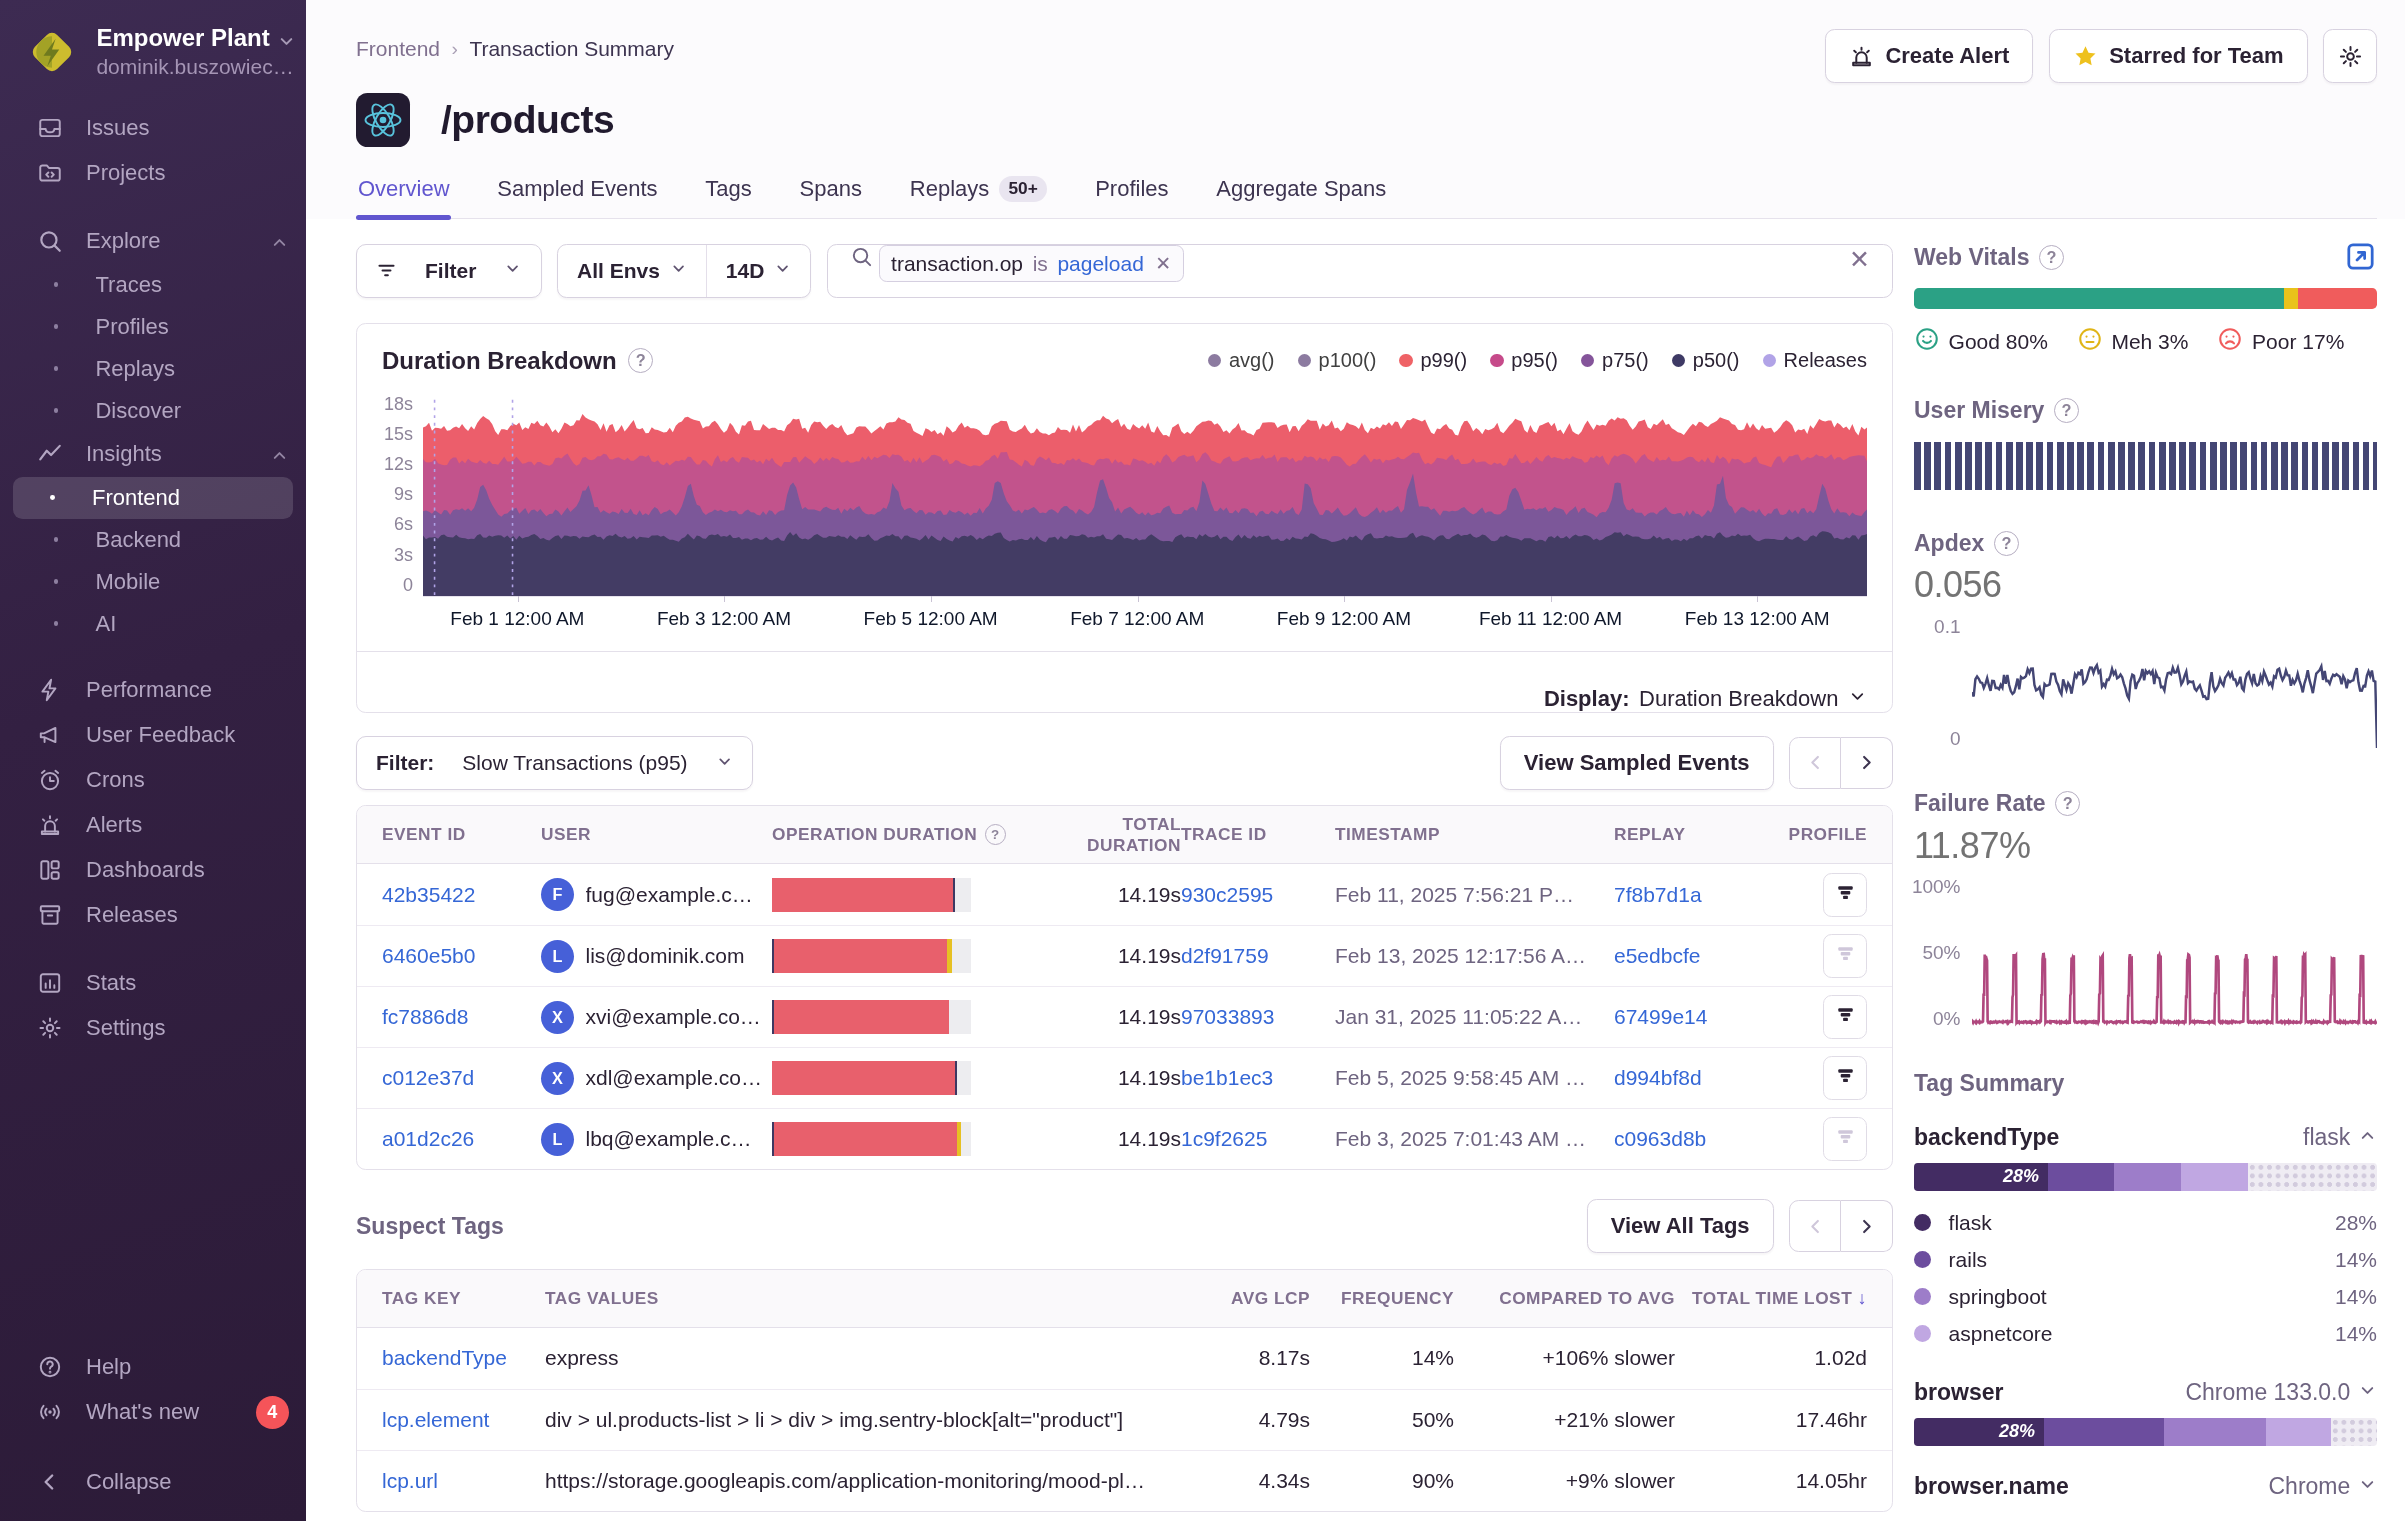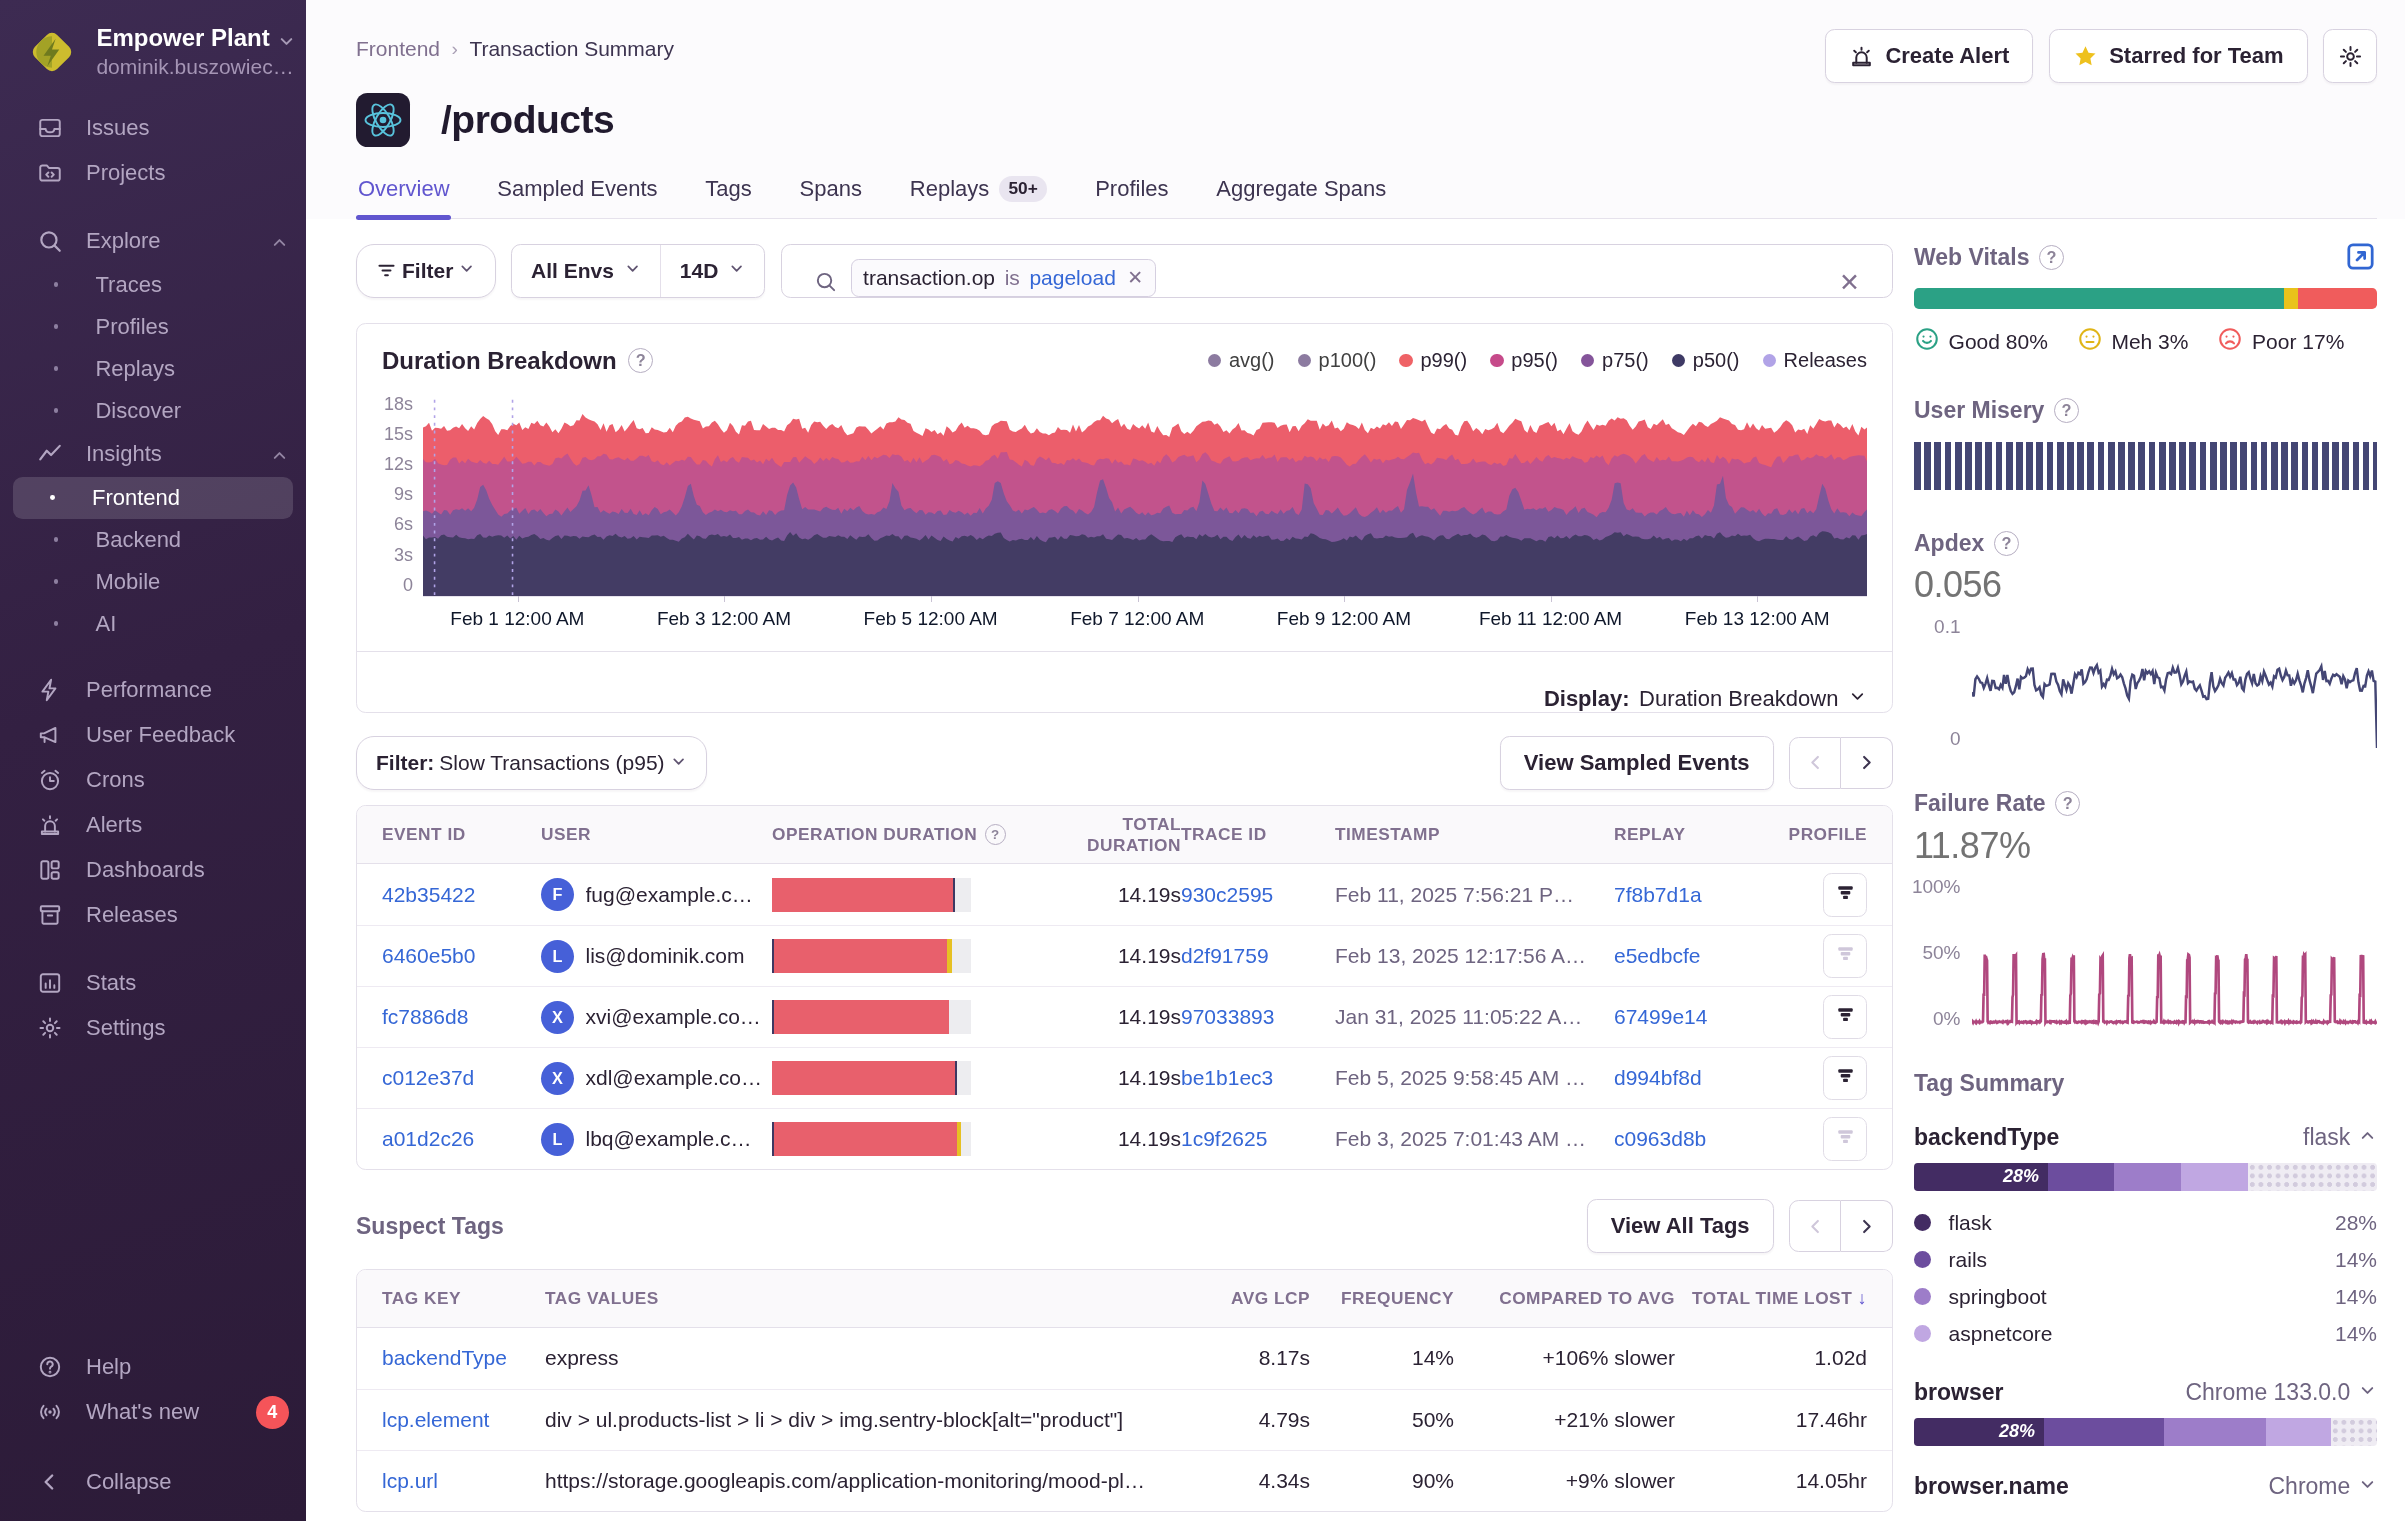--- a/index.html
+++ b/index.html
@@ -53,31 +53,31 @@
   .tab.active { color:#6156cf; }
   .tab.active::after { content:""; position:absolute; left:0; right:0; bottom:-1.9px; height:4.8px; background:#6156cf; border-radius:2.9px; }
   .tab-badge { background:#e9e5f0; border-radius:960px; font-size:17.3px; font-weight:700; padding:2.9px 9.6px; color:#2b2233; }
 
   .content { flex:1; display:flex; gap:21px; padding:25px 29px 0 50px; background:#fff; min-height:0; }
   .left-col { width:1537px; flex-shrink:0; }
   .right-col { flex:1; min-width:0; }
 
   
   .filter-bar { display:flex; gap:15.4px; }
-  .chip { display:inline-flex; align-items:center; gap:5px; height:54px; padding:4px 19px;
-    border:1px solid #d8d2e0; border-radius:18px; background:#fff; font-size:21px; font-weight:700; cursor:pointer;
+  .chip { display:inline-flex; align-items:center; gap:28px; height:54px; padding:4px 19px;
+    border:1px solid #d8d2e0; border-radius:10px; background:#fff; font-size:21px; font-weight:700; cursor:pointer;
     box-shadow:0 1.9px 1.9px rgba(43,34,51,.04); white-space:nowrap; }
   .chip .icon, .chip .icon svg { width:21px; height:21px; }
   .chip .chev svg { width:17.3px; height:17.3px; }
   .seg { display:inline-flex; height:54px; border:1px solid #d8d2e0; border-radius:9.6px; background:#fff; box-shadow:0 1.9px 1.9px rgba(43,34,51,.04); }
   .seg > div { display:flex; align-items:center; gap:9.6px; padding:0 19px; font-size:21px; font-weight:700; cursor:pointer; }
   .seg > div + div { border-left:1px solid #e4dfea; }
   .seg .chev svg { width:17.3px; height:17.3px; }
-  .searchbox { flex:1; display:flex; align-items:flex-end; height:54px; border:1px solid #d8d2e0; border-radius:9.6px;
-    background:#fff; padding:0 32px; gap:14px; }
+  .searchbox { flex:1; display:flex; align-items:flex-start; height:54px; border:1px solid #d8d2e0; border-radius:9.6px;
+    background:#fff; padding:0 22px; gap:6px; }
   .searchbox .icon svg { width:23px; height:23px; }
   .token { display:inline-flex; align-items:center; gap:9.6px; border:1px solid #d5cfe0; background:#fbfafd;
     border-radius:7.7px; padding:5.8px 11.5px; font-size:21px; }
   .token .t-key { color:#2b2233; }
   .token .t-op { color:#80708f; }
   .token .t-val { color:#3567d6; }
   .token .t-x { color:#80708f; font-size:19px; cursor:pointer; padding-left:1.9px; }
   .search-clear { margin-left:auto; color:#80708f; font-size:25px; cursor:pointer; }
 
   

